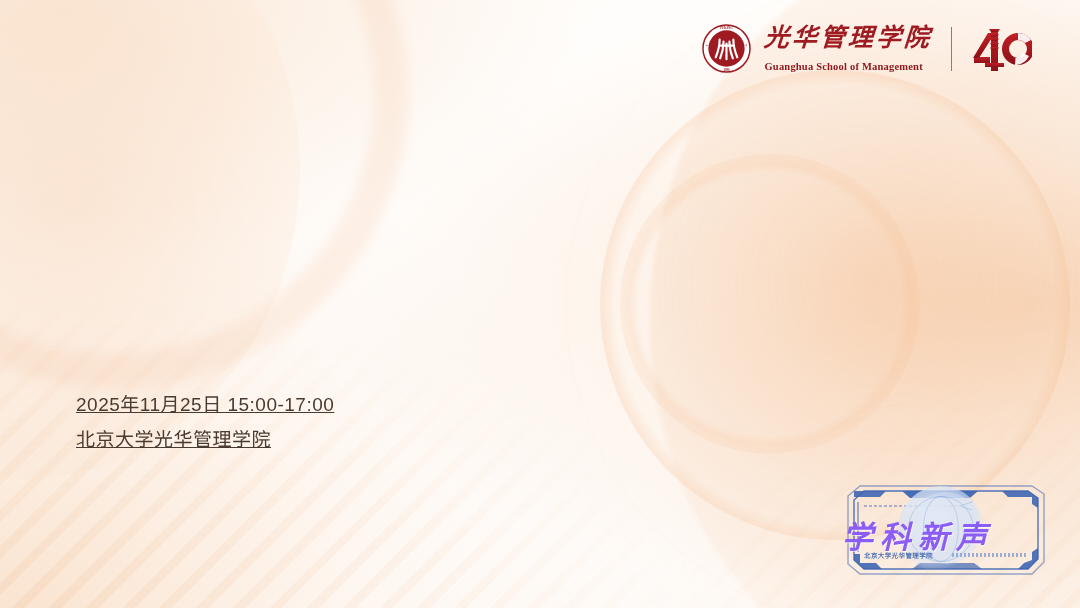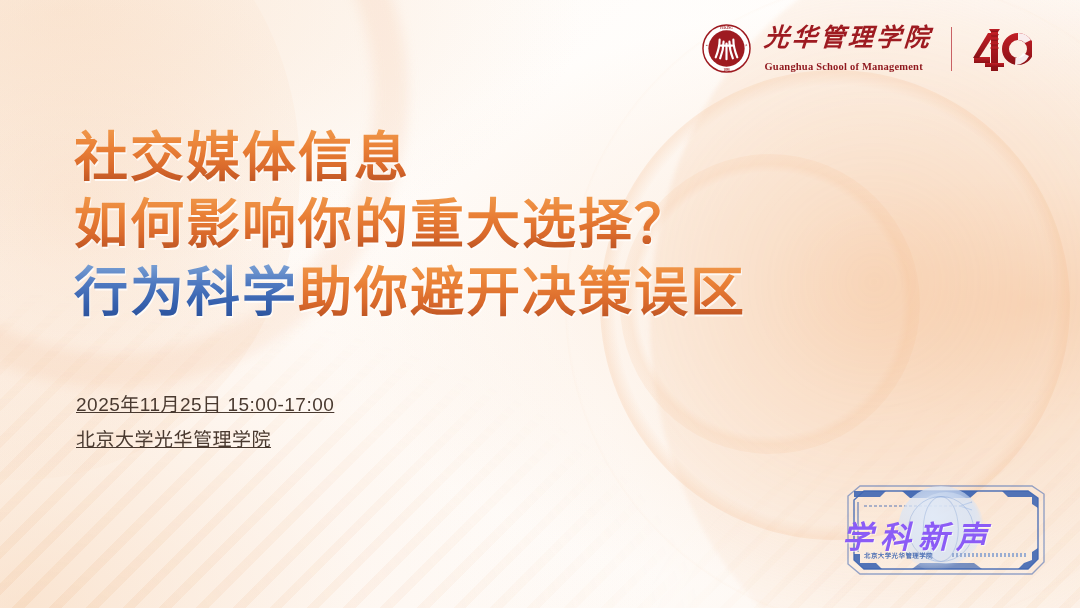--- a/index.html
+++ b/index.html
@@ -232,31 +232,20 @@
       </g>
 
       <g fill="url(#redg)">
         <path d="M96 14 a32 32 0 1 0 0 64 a32 32 0 1 0 0 -64 z M96 28 a18 18 0 1 1 0 36 a18 18 0 1 1 0 -36 z"></path>
         <path d="M96 14 a32 32 0 0 1 26 14 l-12 6 a18 18 0 0 0 -14 -6 z" fill="#ffffff" opacity="0.92"></path>
         <path d="M118 60 a32 32 0 0 1 -28 18 l1 -14 a18 18 0 0 0 15 -10 z" fill="#ffffff" opacity="0.92"></path>
       </g>
     </svg>
   </div>
 
-  <div class="headline">
-    <div class="hl-line hl1">
-      <span class="g-orange">社交媒体信息</span>
-    </div>
-    <div class="hl-line hl2">
-      <span class="g-orange">如何影响你的重大选择？</span>
-    </div>
-    <div class="hl-line hl3">
-      <span class="g-blue">行为科学</span><span class="g-orange">助你避开决策误区</span>
-    </div>
-  </div>
 
   <div class="meta">
     <div class="meta-line">2025年11月25日  15:00-17:00</div>
     <div class="meta-line">北京大学光华管理学院</div>
   </div>
 
   <div class="badge">
     <svg viewBox="0 0 208 96">
       <g fill="none" stroke="#3f66b2" stroke-width="1.4">
         <path d="M6 14 L6 82 L18 92 L190 92 L202 80 L202 12 L190 4 L18 4 Z" opacity="0.55"></path>

